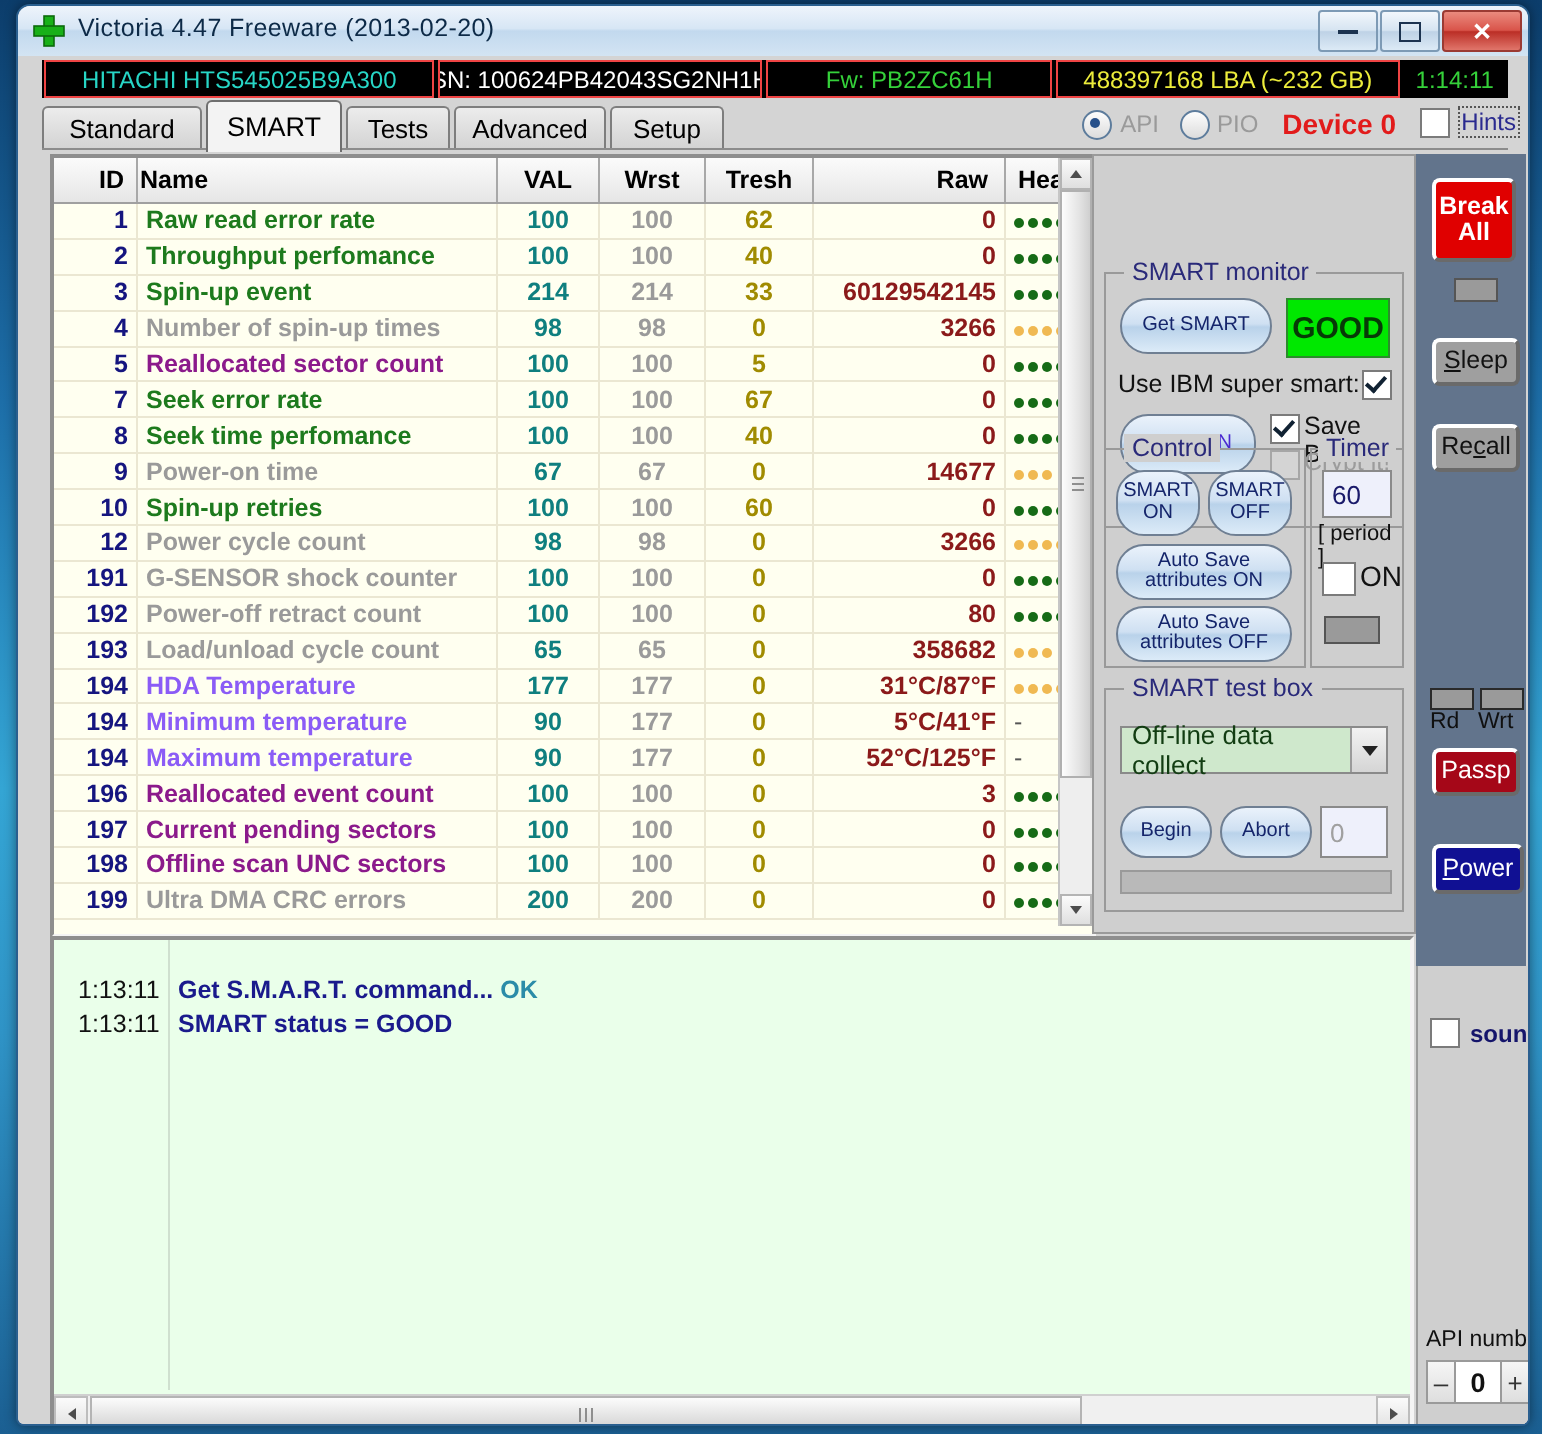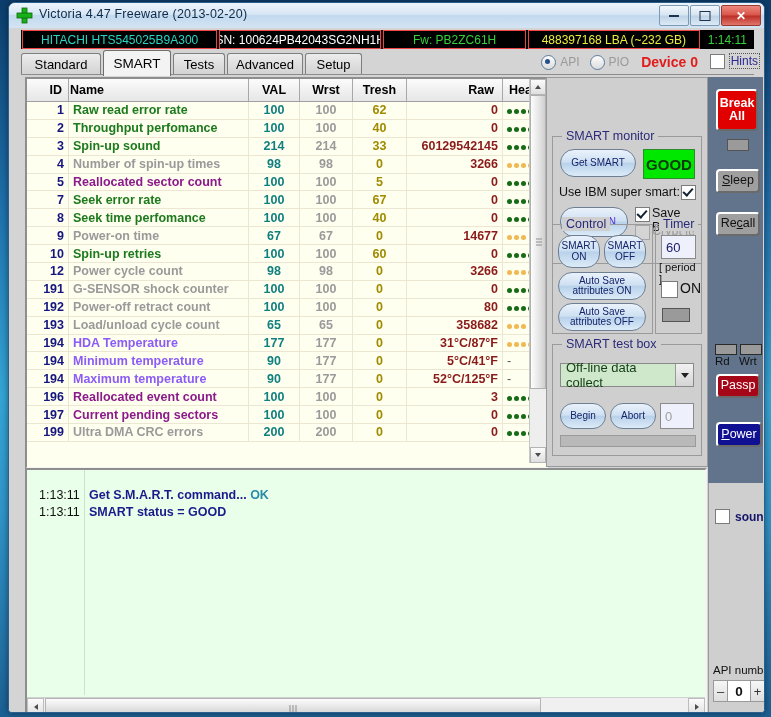--- a/index.html
+++ b/index.html
@@ -324,21 +324,21 @@
                 <td class="c-id">2</td>
                 <td class="c-name nm-green">Throughput perfomance</td>
                 <td class="c-val">100</td>
                 <td class="c-wrst">100</td>
                 <td class="c-tresh">40</td>
                 <td class="c-raw raw-zero">0</td>
                 <td class="c-health"><span class="dot g"></span><span class="dot g"></span><span class="dot g"></span><span class="dot g"></span><span class="dot g"></span></td>
               </tr>
               <tr>
                 <td class="c-id">3</td>
-                <td class="c-name nm-green">Spin-up sound</td>
+                <td class="c-name nm-green">Spin-up event</td>
                 <td class="c-val">214</td>
                 <td class="c-wrst">214</td>
                 <td class="c-tresh">33</td>
                 <td class="c-raw">60129542145</td>
                 <td class="c-health"><span class="dot g"></span><span class="dot g"></span><span class="dot g"></span><span class="dot g"></span><span class="dot g"></span></td>
               </tr>
               <tr>
                 <td class="c-id">4</td>
                 <td class="c-name nm-gray">Number of spin-up times</td>
                 <td class="c-val">98</td>
@@ -460,20 +460,29 @@
                 <td class="c-name nm-purple">Reallocated event count</td>
                 <td class="c-val">100</td>
                 <td class="c-wrst">100</td>
                 <td class="c-tresh">0</td>
                 <td class="c-raw">3</td>
                 <td class="c-health"><span class="dot g"></span><span class="dot g"></span><span class="dot g"></span><span class="dot g"></span><span class="dot g"></span></td>
               </tr>
               <tr>
                 <td class="c-id">197</td>
                 <td class="c-name nm-purple">Current pending sectors</td>
+                <td class="c-val">100</td>
+                <td class="c-wrst">100</td>
+                <td class="c-tresh">0</td>
+                <td class="c-raw raw-zero">0</td>
+                <td class="c-health"><span class="dot g"></span><span class="dot g"></span><span class="dot g"></span><span class="dot g"></span><span class="dot g"></span></td>
+              </tr>
+              <tr>
+                <td class="c-id">198</td>
+                <td class="c-name nm-purple">Offline scan UNC sectors</td>
                 <td class="c-val">100</td>
                 <td class="c-wrst">100</td>
                 <td class="c-tresh">0</td>
                 <td class="c-raw raw-zero">0</td>
                 <td class="c-health"><span class="dot g"></span><span class="dot g"></span><span class="dot g"></span><span class="dot g"></span><span class="dot g"></span></td>
               </tr>
               <tr>
                 <td class="c-id">199</td>
                 <td class="c-name nm-gray">Ultra DMA CRC errors</td>
                 <td class="c-val">200</td>

